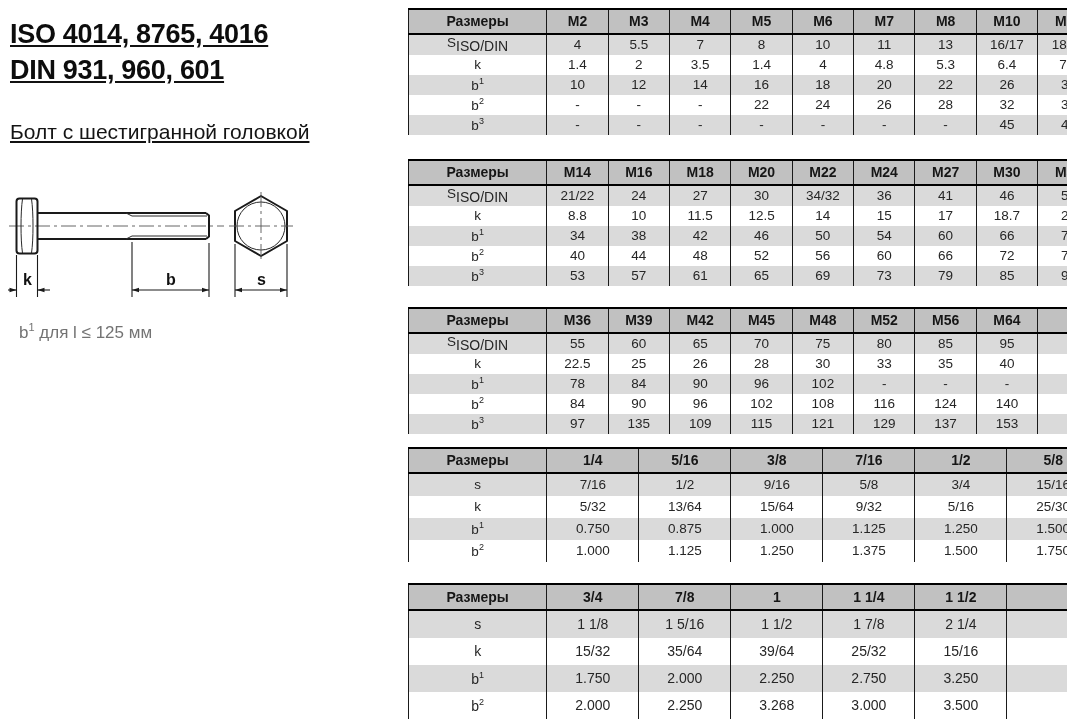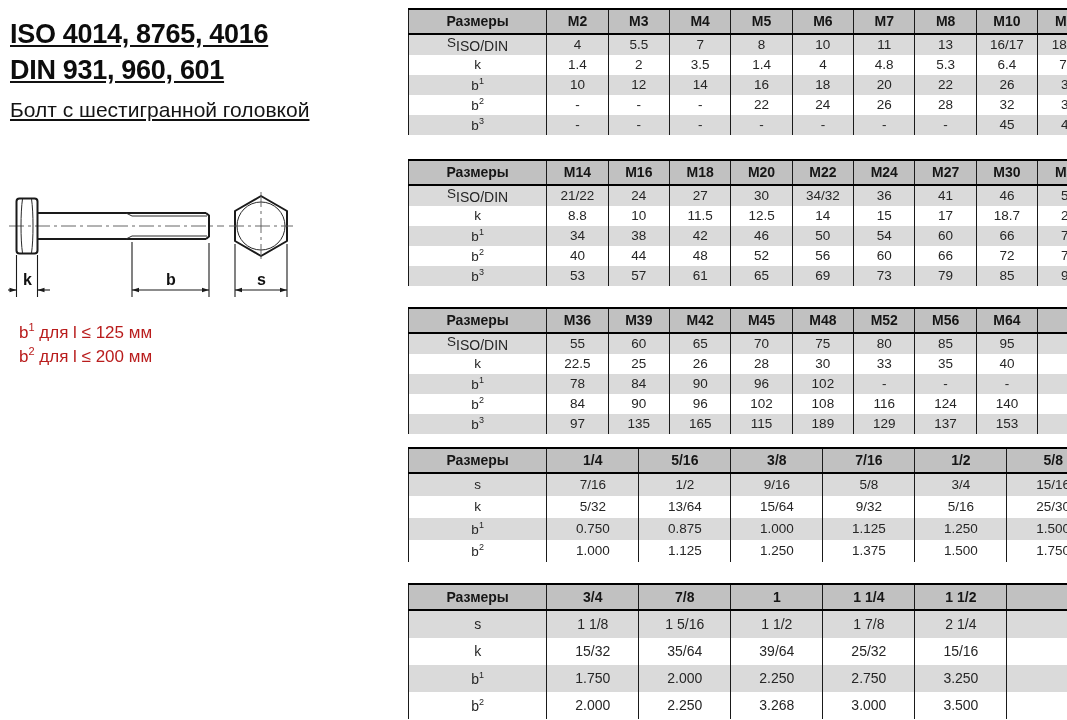--- a/index.html
+++ b/index.html
@@ -4,22 +4,22 @@
 <style>
   html,body{margin:0;padding:0;}
   body{
     width:1067px;height:720px;position:relative;overflow:hidden;
     background:#ffffff;color:#111;
     font-family:"Liberation Sans", sans-serif;
   }
   
   .left-panel{position:absolute;left:10px;top:17px;width:358px;text-decoration:underline;}
   .title-line{font-size:27px;font-weight:bold;color:#0d0d0d;line-height:1.32;letter-spacing:-0.3px;}
-  .subtitle{margin-top:8px;font-size:21px;color:#141414;line-height:1.35;}
-  .footnotes{position:absolute;left:19px;top:320px;font-size:17px;color:#b91c1c;line-height:1.33;}
+  .subtitle{margin-top:30px;font-size:21px;color:#141414;line-height:1.35;}
+  .footnotes{position:absolute;left:19px;top:320px;font-size:17px;color:#737373;line-height:1.33;}
   .footnotes sup{font-size:11px;}
   
   .drawing-wrap{position:absolute;left:8px;top:186px;}
   .drawing-wrap svg{display:block;}
   .ol{stroke:#1a1a1a;stroke-width:2;fill:none;stroke-linejoin:round;}
   .thin{stroke:#2a2a2a;stroke-width:1;fill:none;}
   .cl{stroke:#555;stroke-width:0.9;fill:none;stroke-dasharray:15 4 3 4;}
   .dim{stroke:#1a1a1a;stroke-width:1.1;fill:none;}
   .arr{fill:#1a1a1a;stroke:none;}
   .dimtext{font-family:"Liberation Sans",sans-serif;font-size:16px;font-weight:bold;fill:#111;}
@@ -106,21 +106,20 @@
     <line class="dim" x1="279" y1="58" x2="279" y2="111"></line>
     <line class="dim" x1="227" y1="104" x2="279" y2="104"></line>
     <polygon class="arr" points="227,104 234,101.8 234,106.2"></polygon>
     <polygon class="arr" points="279,104 272,101.8 272,106.2"></polygon>
     <text class="dimtext" x="249" y="99">s</text>
   </svg>
 </div>
 
 <div class="footnotes">
     <div><span>b</span><sup>1</sup><span> для l ≤ 125 мм</span></div>
-    <div><span>b</span><sup>2</sup><span> для l ≤ 200 мм</span></div>
   </div>
 
 <div class="tables-panel">
     <table class="dim-table t-a">
       <thead>
         <tr>
           <th class="lab">Размеры</th>
           <th>M2</th>
           <th>M3</th>
           <th>M4</th>
@@ -334,23 +333,23 @@
           <td>108</td>
           <td>116</td>
           <td>124</td>
           <td>140</td>
           <td></td>
         </tr>
         <tr>
           <td class="lab"><span>b</span><sup>3</sup></td>
           <td>97</td>
           <td>135</td>
-          <td>165</td>
+          <td>109</td>
           <td>115</td>
-          <td>189</td>
+          <td>121</td>
           <td>129</td>
           <td>137</td>
           <td>153</td>
           <td></td>
         </tr>
       </tbody>
     </table>
     <table class="dim-table t-b">
       <thead>
         <tr>

